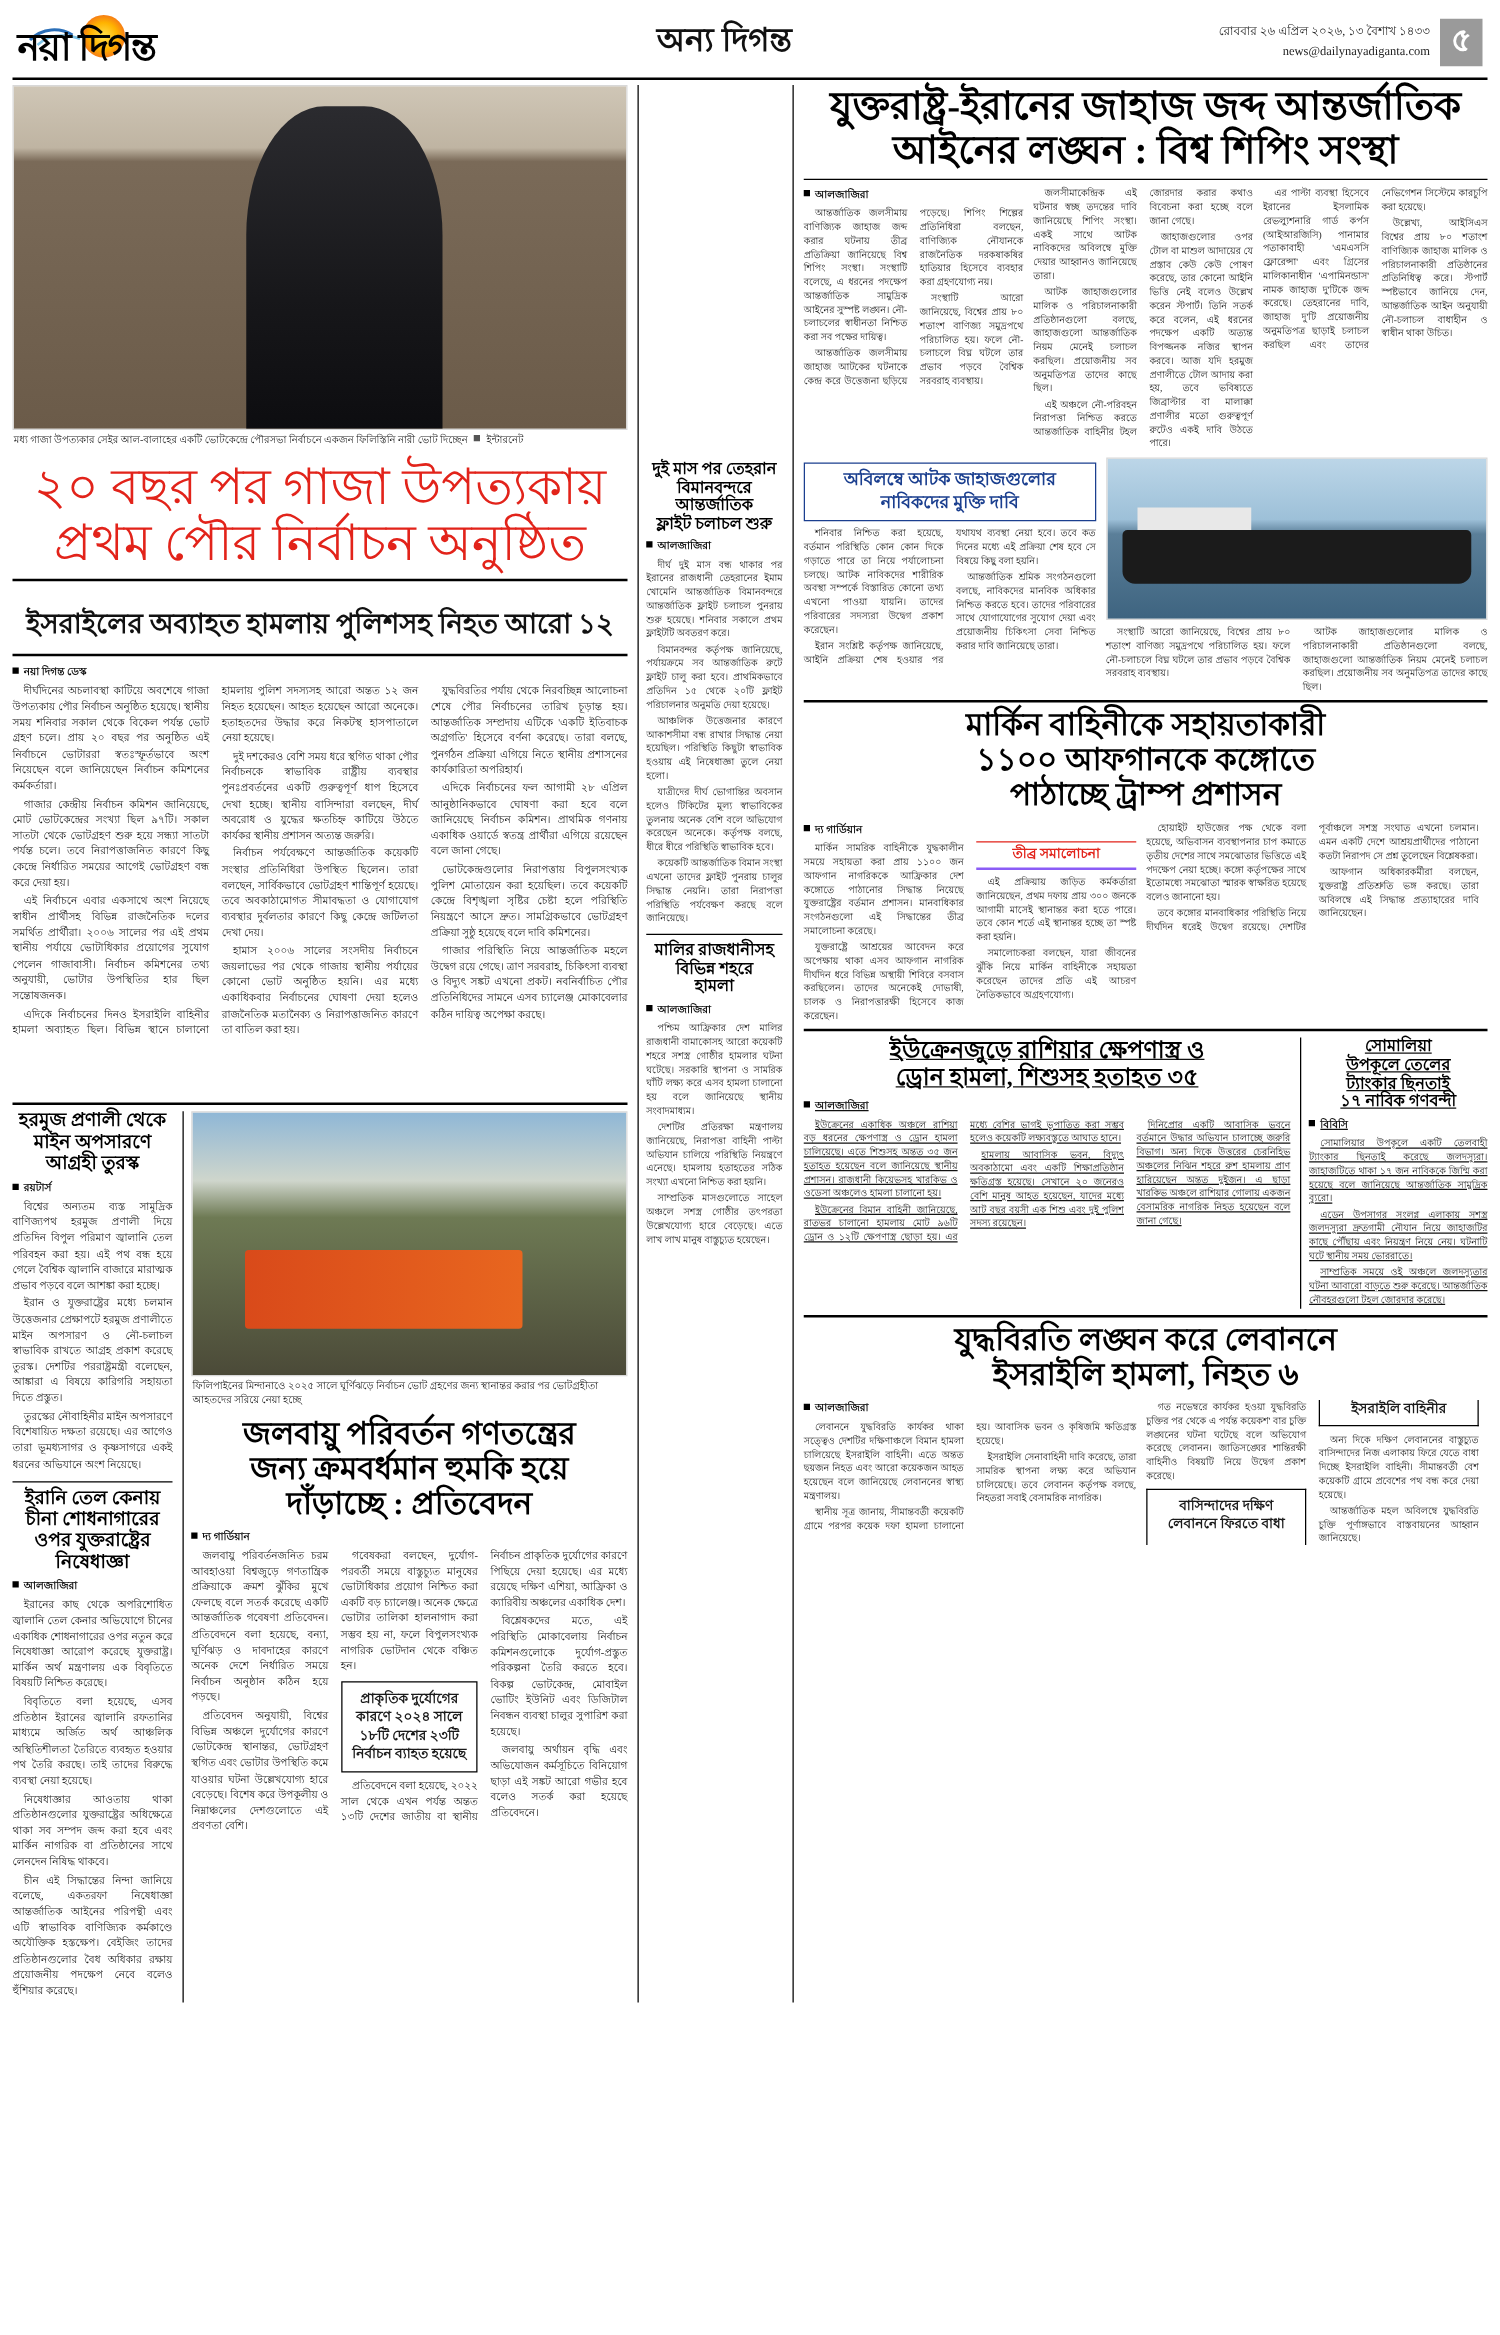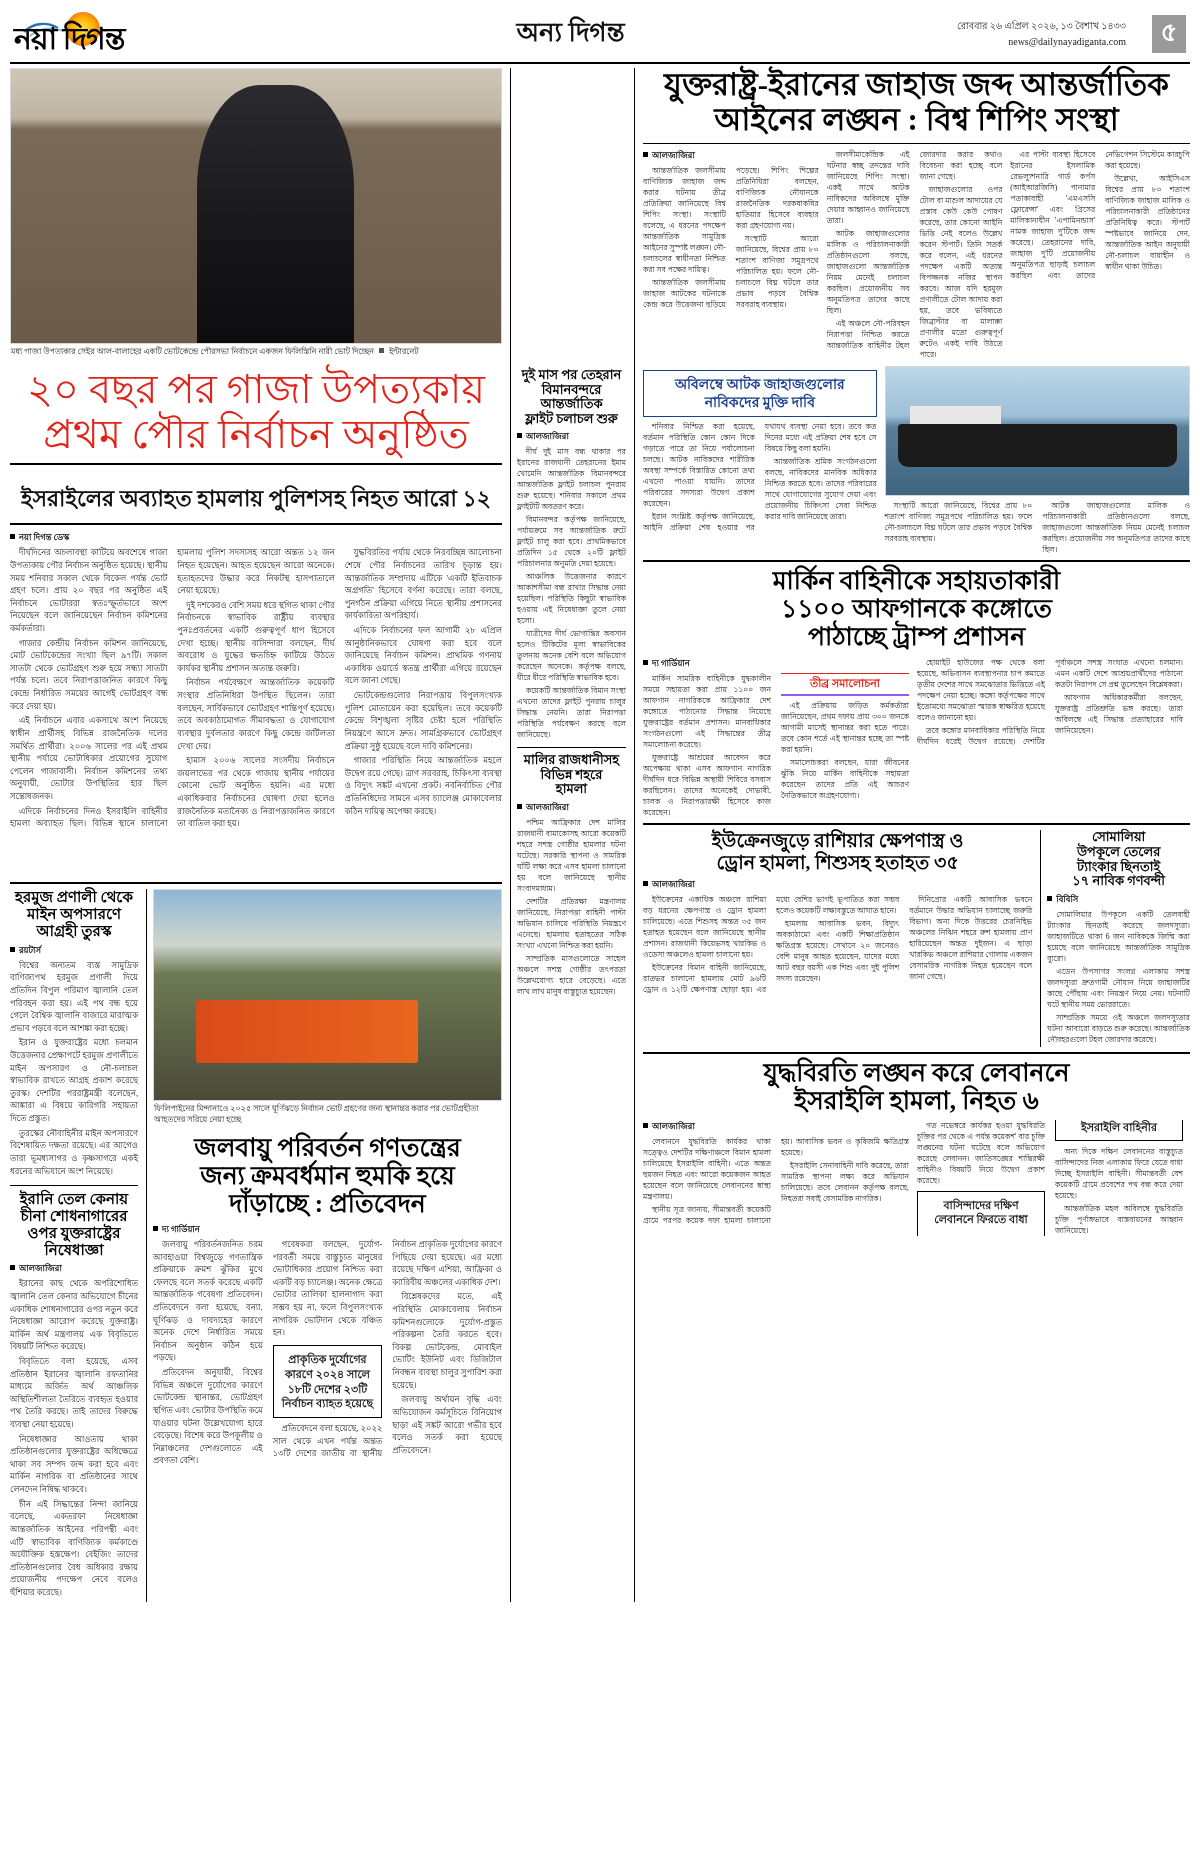--- a/index.html
+++ b/index.html
@@ -18,21 +18,21 @@
     height: 52px; padding: 0 4px; }
   .logo-wrap { display: flex; align-items: center; gap: 2px; position: relative; width: 170px; }
   .logo-sun { position: absolute; left: 52px; top: -2px; width: 34px; height: 34px;
     border-radius: 50%;
     background: radial-gradient(circle at 50% 50%, #ffe14d 0%, #ffb300 45%, #f36b1c 80%, #e04a10 100%); }
   .logo-bird { position: absolute; left: 8px; top: 6px; width: 60px; height: 20px; }
   .logo-text { position: relative; z-index: 3; font-size: 30px; font-weight: 700;
     letter-spacing: -1px; color: #000; line-height: 1; padding-top: 10px;
     font-family: "Liberation Serif", serif; }
   .masthead-center { font-size: 26px; font-weight: 700; letter-spacing: 0px; }
-  .masthead-right { display: flex; align-items: center; gap: 26px; }
+  .masthead-right { display: flex; align-items: center; gap: 8px; }
   .dateline { text-align: right; font-size: 9.5px; line-height: 1.5; color: #222; }
   .dateline .email { font-family: "Liberation Serif", serif; font-size: 10px; }
   .corner-badge { width: 34px; height: 38px; background: #9a9a9a;
     display: flex; align-items: center; justify-content: center;
     color: #fff; font-size: 26px; font-weight: 700; }
 
   .rule-thick { border-top: 2px solid #000; margin: 2px 0 4px; }
 
   
   .cols { display: flex; gap: 8px; }
@@ -336,21 +336,21 @@
               <p>হোয়াইট হাউজের পক্ষ থেকে বলা হয়েছে, অভিবাসন ব্যবস্থাপনার চাপ কমাতে তৃতীয় দেশের সাথে সমঝোতার ভিত্তিতে এই পদক্ষেপ নেয়া হচ্ছে। কঙ্গো কর্তৃপক্ষের সাথে ইতোমধ্যে সমঝোতা স্মারক স্বাক্ষরিত হয়েছে বলেও জানানো হয়।</p>
               <p>তবে কঙ্গোর মানবাধিকার পরিস্থিতি নিয়ে দীর্ঘদিন ধরেই উদ্বেগ রয়েছে। দেশটির পূর্বাঞ্চলে সশস্ত্র সংঘাত এখনো চলমান। এমন একটি দেশে আশ্রয়প্রার্থীদের পাঠানো কতটা নিরাপদ সে প্রশ্ন তুলেছেন বিশ্লেষকরা।</p>
               <p>আফগান অধিকারকর্মীরা বলছেন, যুক্তরাষ্ট্র প্রতিশ্রুতি ভঙ্গ করছে। তারা অবিলম্বে এই সিদ্ধান্ত প্রত্যাহারের দাবি জানিয়েছেন।</p>
             </div>
           </div>
         </div>
       </div>
 
       <div class="hr-blk2"></div>
 
-      <div style="display:flex; gap:8px;">
+      <div style="display:flex; gap:8px;text-decoration:underline;">
         <div style="width:390px;">
           <div class="hl-blk h-md">ইউক্রেনজুড়ে রাশিয়ার ক্ষেপণাস্ত্র ও</div>
           <div class="hl-blk h-md" style="margin-bottom:5px;">ড্রোন হামলা, শিশুসহ হতাহত ৩৫</div>
           <div class="byline">
             <span class="sq"></span><span>আলজাজিরা</span>
           </div>
           <div class="body-cols c3 tiny">
             <p>ইউক্রেনের একাধিক অঞ্চলে রাশিয়া বড় ধরনের ক্ষেপণাস্ত্র ও ড্রোন হামলা চালিয়েছে। এতে শিশুসহ অন্তত ৩৫ জন হতাহত হয়েছেন বলে জানিয়েছে স্থানীয় প্রশাসন। রাজধানী কিয়েভসহ খারকিভ ও ওডেসা অঞ্চলেও হামলা চালানো হয়।</p>
             <p>ইউক্রেনের বিমান বাহিনী জানিয়েছে, রাতভর চালানো হামলায় মোট ৯৬টি ড্রোন ও ১২টি ক্ষেপণাস্ত্র ছোড়া হয়। এর মধ্যে বেশির ভাগই ভূপাতিত করা সম্ভব হলেও কয়েকটি লক্ষ্যবস্তুতে আঘাত হানে।</p>
             <p>হামলায় আবাসিক ভবন, বিদ্যুৎ অবকাঠামো এবং একটি শিক্ষাপ্রতিষ্ঠান ক্ষতিগ্রস্ত হয়েছে। সেখানে ২০ জনেরও বেশি মানুষ আহত হয়েছেন, যাদের মধ্যে আট বছর বয়সী এক শিশু এবং দুই পুলিশ সদস্য রয়েছেন।</p>
@@ -360,21 +360,21 @@
         <div style="width:150px;" class="divider-v">
           <div style="padding-left:6px;">
             <div class="hl-blk h-xs">সোমালিয়া</div>
             <div class="hl-blk h-xs">উপকূলে তেলের</div>
             <div class="hl-blk h-xs">ট্যাংকার ছিনতাই</div>
             <div class="hl-blk h-xs" style="margin-bottom:4px;">১৭ নাবিক গণবন্দী</div>
             <div class="byline">
               <span class="sq"></span><span>বিবিসি</span>
             </div>
             <div class="body-cols c1 tiny">
-              <p>সোমালিয়ার উপকূলে একটি তেলবাহী ট্যাংকার ছিনতাই করেছে জলদস্যুরা। জাহাজটিতে থাকা 6 জন নাবিককে জিম্মি করা হয়েছে বলে জানিয়েছে আন্তর্জাতিক সামুদ্রিক ব্যুরো।</p>
+              <p>সোমালিয়ার উপকূলে একটি তেলবাহী ট্যাংকার ছিনতাই করেছে জলদস্যুরা। জাহাজটিতে থাকা ১৭ জন নাবিককে জিম্মি করা হয়েছে বলে জানিয়েছে আন্তর্জাতিক সামুদ্রিক ব্যুরো।</p>
               <p>এডেন উপসাগর সংলগ্ন এলাকায় সশস্ত্র জলদস্যুরা দ্রুতগামী নৌযান নিয়ে জাহাজটির কাছে পৌঁছায় এবং নিয়ন্ত্রণ নিয়ে নেয়। ঘটনাটি ঘটে স্থানীয় সময় ভোররাতে।</p>
               <p>সাম্প্রতিক সময়ে ওই অঞ্চলে জলদস্যুতার ঘটনা আবারো বাড়তে শুরু করেছে। আন্তর্জাতিক নৌবহরগুলো টহল জোরদার করেছে।</p>
             </div>
           </div>
         </div>
       </div>
 
       <div class="hr-blk2"></div>
 
       <div>

